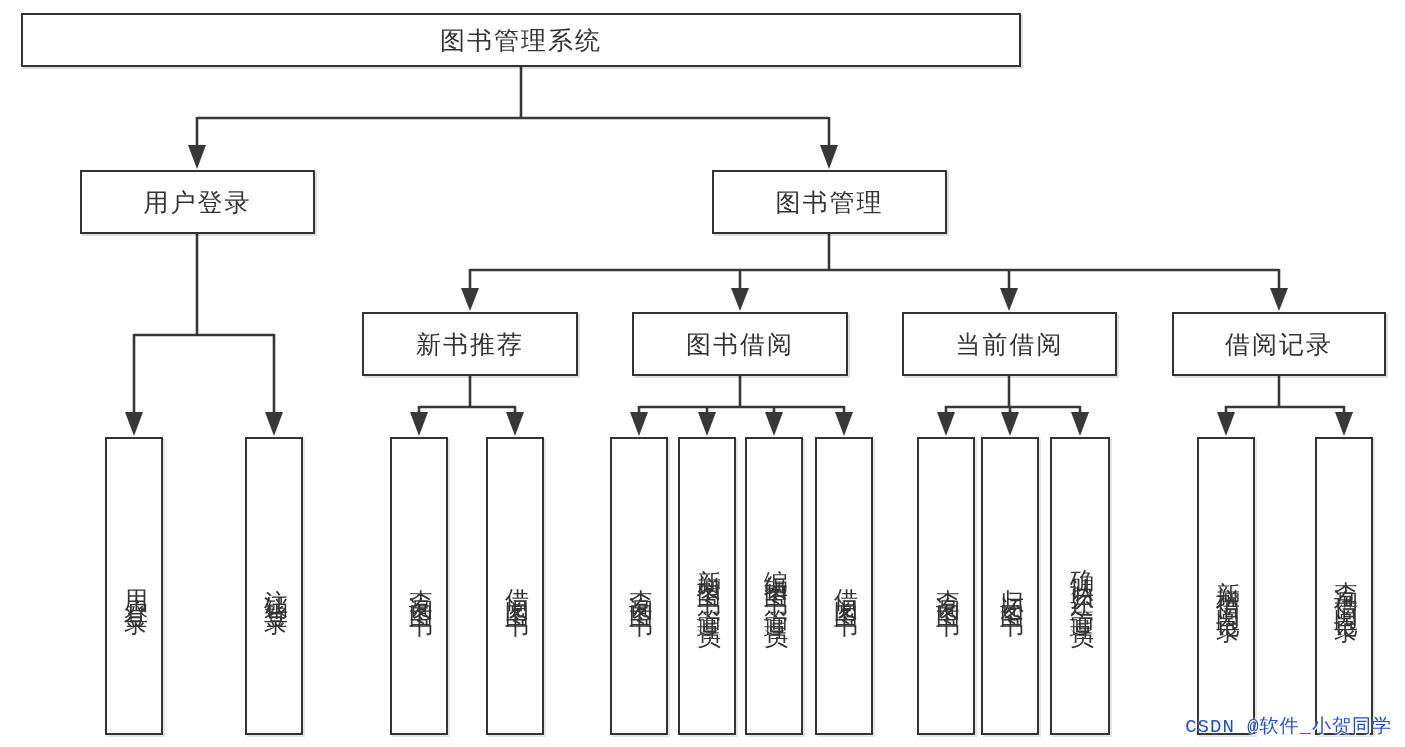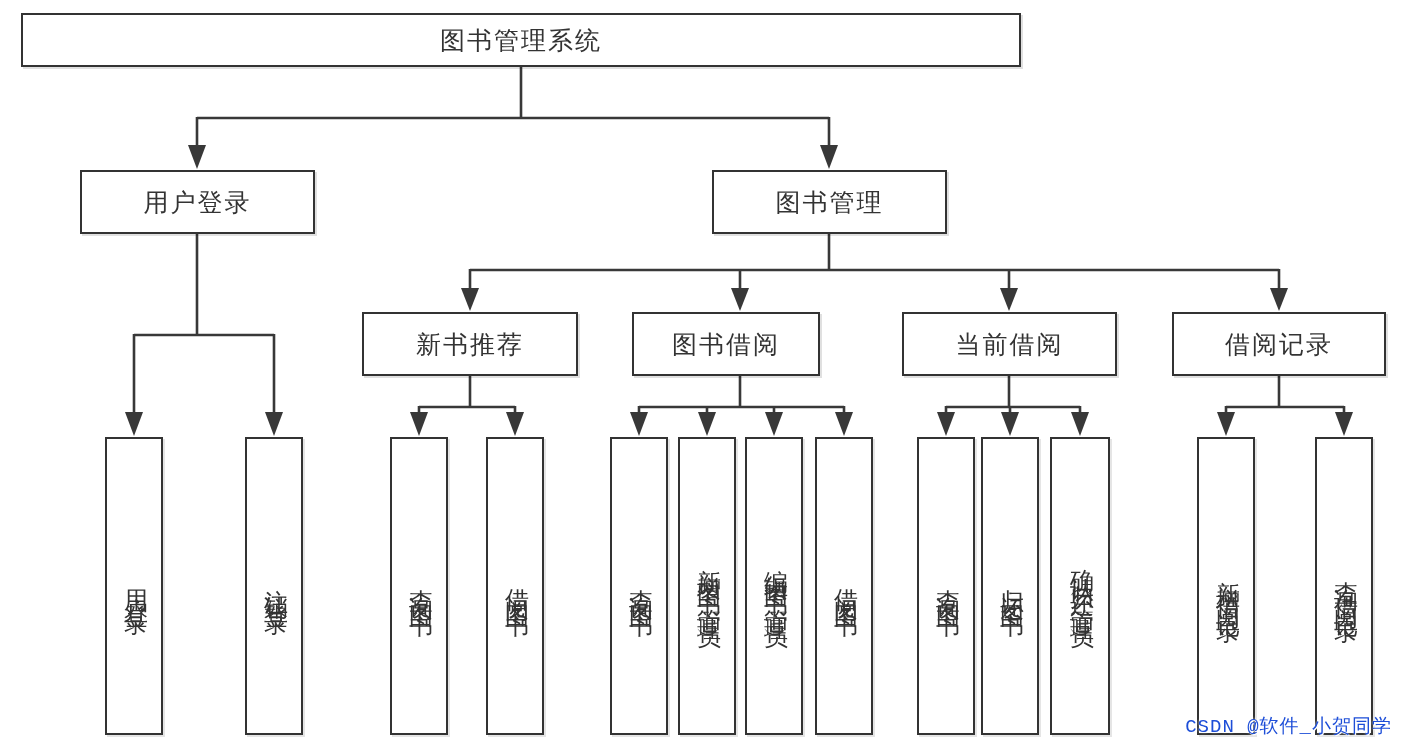--- a/index.html
+++ b/index.html
@@ -60,21 +60,21 @@
     letter-spacing: 8px;
     line-height: 1;
     color: #333333;
     box-shadow: 2px 2px 0 rgba(0,0,0,0.10);
   }
   
   .pos-user-login   { left: 80px;  top: 170px; width: 235px; }
   .pos-book-mgmt    { left: 712px; top: 170px; width: 235px; }
   
   .pos-new-book     { left: 362px;  top: 312px; width: 216px; }
-  .pos-book-borrow  { left: 632px;  top: 312px; width: 188px; }
+  .pos-book-borrow  { left: 632px;  top: 312px; width: 216px; }
   .pos-cur-borrow   { left: 902px;  top: 312px; width: 215px; text-align: right; }
   .pos-borrow-rec   { left: 1172px; top: 312px; width: 214px; }
   
   .pos-l-g1a { left: 105px; }
   .pos-l-g1b { left: 245px; }
   .pos-l-g2a { left: 390px; }
   .pos-l-g2b { left: 486px; }
   .pos-l-g3a { left: 610px; }
   .pos-l-g3b { left: 678px; }
   .pos-l-g3c { left: 745px; }

